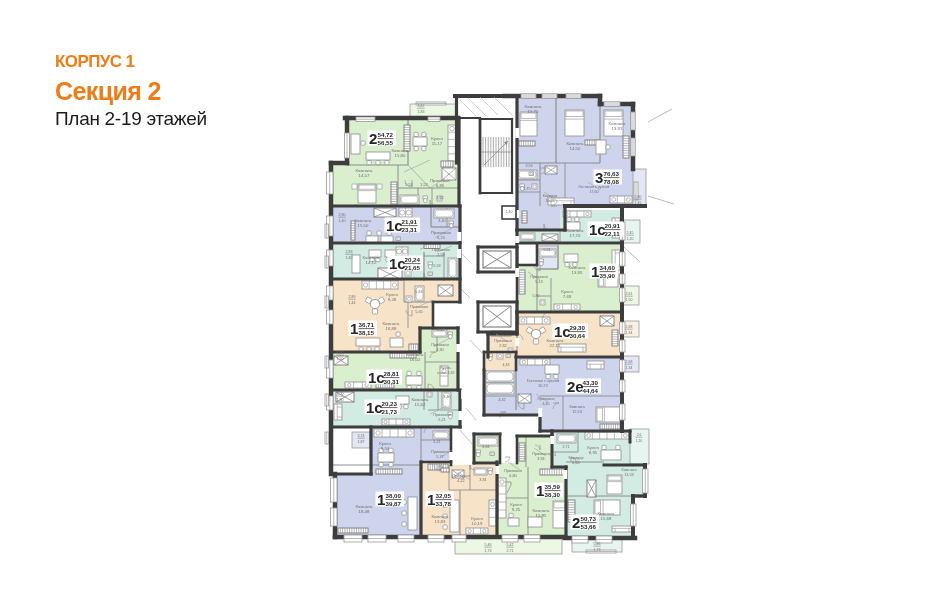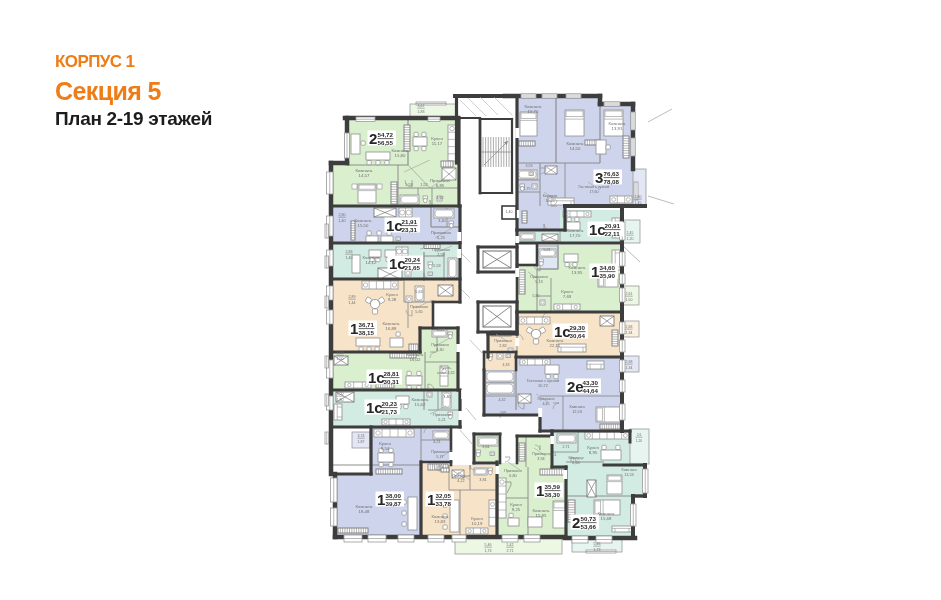--- a/index.html
+++ b/index.html
@@ -1,27 +1,27 @@
 <!DOCTYPE html>
 <html><head><meta charset="utf-8">
 <style>
 html,body{margin:0;padding:0;background:#ffffff;width:941px;height:600px;overflow:hidden}
 body{font-family:"Liberation Sans", sans-serif;}
 .hdr{position:absolute;left:55px;top:53px;}
 .hdr .l1{color:#ee7d17;font-weight:bold;font-size:17px;letter-spacing:-0.6px;line-height:1.0;margin-bottom:8.5px;}
 .hdr .l2{color:#ee7d17;font-weight:bold;font-size:25px;letter-spacing:-0.6px;line-height:1.0;margin-bottom:5px;}
-.hdr .l3{color:#1c1c1c;font-weight:bold;font-size:19px;letter-spacing:-0.3px;line-height:1.1;}
+.hdr .l3{color:#1c1c1c;font-weight:normal;font-size:19px;letter-spacing:-0.3px;line-height:1.1;}
 </style></head>
 <body>
 
 <div class="hdr">
 
 <div class="l1">КОРПУС 1</div>
 
-<div class="l2">Секция 5</div>
+<div class="l2">Секция 2</div>
 
 <div class="l3">План 2-19 этажей</div>
 </div>
 
 <svg width="941" height="600" viewBox="0 0 941 600" style="position:absolute;left:0;top:0" font-family="Liberation Sans, sans-serif">
 <g>
 
 <polygon points="347,118 458,118 458,206 331,206 331,163 347,163" fill="#d9efce"></polygon>
 
 <rect x="410" y="104" width="46" height="15" fill="#ecf7e4" stroke="#9a9a9a" stroke-width="0.8"></rect>

